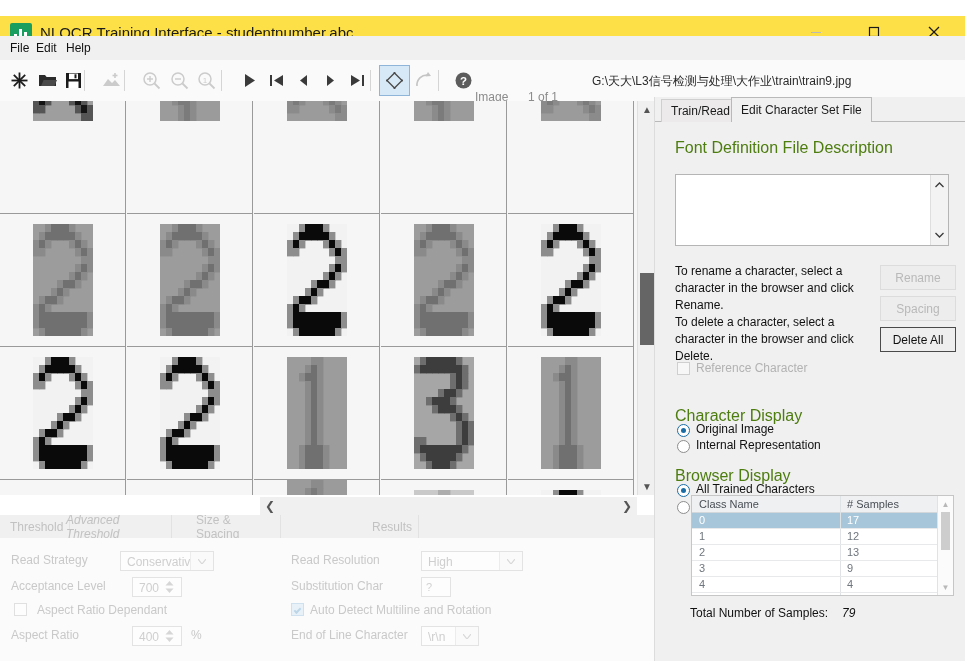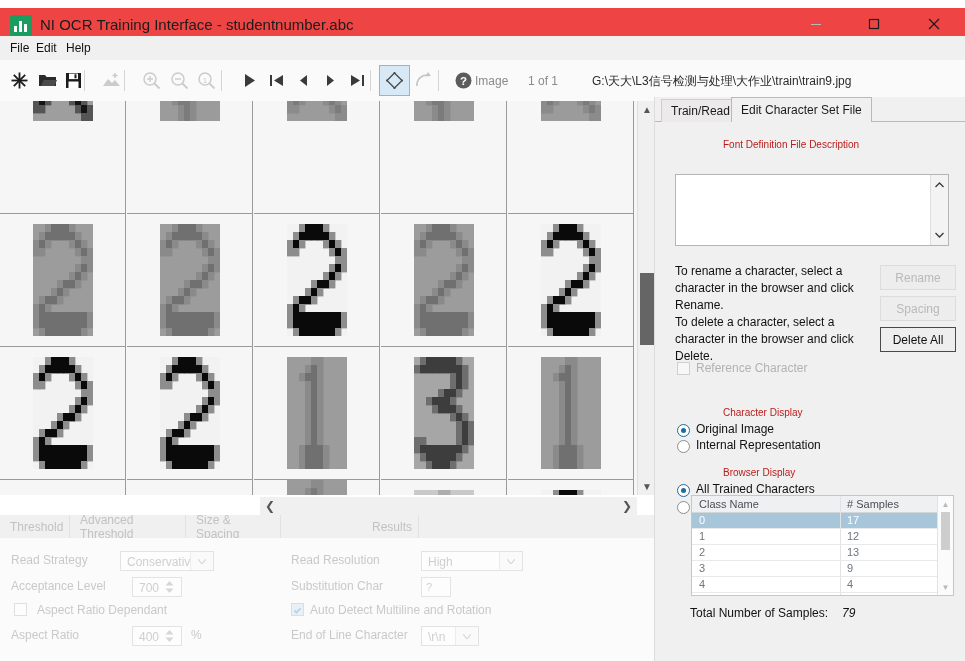--- a/index.html
+++ b/index.html
@@ -6,21 +6,21 @@
   body{
     width:965px;height:661px;overflow:hidden;
     background:#ffffff;
     font-family:"Liberation Sans", sans-serif;
     font-size:12px;color:#000;
     -webkit-font-smoothing:antialiased;
   }
   #app{position:relative;width:965px;height:661px;}
 
   
-  .titlebar{position:absolute;left:0;top:8px;width:965px;height:36px;background:#ef4444;}
+  .titlebar{position:absolute;left:0;top:16px;width:965px;height:36px;background:#fde047;}
   .tb-logo{position:absolute;left:10px;top:7px;width:22px;height:22px;background:#1a9e5f;border-radius:2px;}
   .tb-logo .bars{position:absolute;left:4px;top:5px;width:14px;height:12px;}
   .tb-logo .bars i{position:absolute;bottom:0;width:3px;background:#fff;display:block;}
   .tb-logo .bars i:nth-child(1){left:0;height:6px;}
   .tb-logo .bars i:nth-child(2){left:5px;height:11px;}
   .tb-logo .bars i:nth-child(3){left:10px;height:8px;}
   .tb-title{position:absolute;left:40px;top:8px;font-size:15px;color:#1b1b1b;white-space:nowrap;}
   .winbtn{position:absolute;top:0;width:46px;height:32px;cursor:default;}
   .winbtn svg{position:absolute;left:50%;top:50%;transform:translate(-50%,-50%);}
   #btn-min{left:793px;}
@@ -30,21 +30,21 @@
   
   .menubar{position:absolute;left:0;top:36px;width:965px;height:24px;background:#f0f0f0;border-bottom:1px solid #e3e3e3;}
   .menuitem{position:absolute;top:4px;font-size:12px;color:#111;padding:1px 4px;cursor:default;}
 
   
   .toolbar{position:absolute;left:0;top:60px;width:965px;height:41px;background:#fafafa;border-bottom:1px solid #dcdcdc;}
   .tool{position:absolute;top:5px;width:31px;height:31px;display:flex;align-items:center;justify-content:center;cursor:default;}
   .tool.active{background:#d7e8f7;border:1px solid #8fb6d8;box-sizing:border-box;}
   .tool.disabled{opacity:.33;}
   .tsep{position:absolute;top:10px;width:1px;height:21px;background:#d5d5d5;}
-  .tbl-label{position:absolute;top:14px;font-size:12px;color:#8b8b8b;white-space:nowrap;}
+  .tbl-label{position:absolute;top:30px;font-size:12px;color:#8b8b8b;white-space:nowrap;}
   .tbl-path{position:absolute;top:13px;left:592px;font-size:12px;color:#2b2b2b;white-space:nowrap;}
 
   
   .browser{position:absolute;left:0;top:101px;width:637px;height:394px;background:#f6f6f6;overflow:hidden;}
   .bgrid{position:absolute;left:0;top:0;width:637px;}
   .cell{position:absolute;width:126px;height:133px;border-right:1px solid #9a9a9a;border-bottom:1px solid #9a9a9a;box-sizing:border-box;background:#f6f6f6;
         display:flex;align-items:center;justify-content:center;overflow:hidden;cursor:default;}
   .cell svg{display:block;image-rendering:pixelated;}
 
   
@@ -83,21 +83,21 @@
 
   
   .rpanel{position:absolute;left:655px;top:97px;width:310px;height:564px;background:#f0f0f0;}
   .rtabstrip{position:absolute;left:0;top:0;width:310px;height:25px;}
   .rtab{position:absolute;top:2px;height:23px;box-sizing:border-box;padding:0 9px;display:flex;align-items:center;
         font-size:12px;color:#1b1b1b;background:#eceaea;border:1px solid #cfcfcf;border-bottom:none;cursor:default;}
   .rtab.active{top:0;height:25px;background:#f0f0f0;border-color:#b9b9b9;z-index:3;}
   .rtabline{position:absolute;left:0;top:24px;width:310px;height:1px;background:#b9b9b9;}
   .rbody{position:absolute;left:0;top:25px;width:310px;height:539px;background:#f0f0f0;}
 
-  .sec-label{position:absolute;font-size:10px;color:#b91c1c;white-space:nowrap;margin-left:48px;}
+  .sec-label{position:absolute;font-size:16px;color:#4d7c0f;white-space:nowrap;}
   .desc-box{position:absolute;left:20px;top:52px;width:274px;height:72px;background:#fff;border:1px solid #b5b5b5;box-sizing:border-box;}
   .desc-box .sbar{position:absolute;right:0;top:0;width:17px;height:100%;background:#f3f3f3;border-left:1px solid #dedede;}
   .desc-box .sbar .a{position:absolute;left:0;width:17px;height:16px;display:flex;align-items:center;justify-content:center;color:#444;font-size:10px;}
   .desc-box .sbar .a.up{top:2px;}
   .desc-box .sbar .a.dn{bottom:2px;}
 
   .helptext{position:absolute;font-size:12px;color:#111;line-height:17px;width:180px;}
 
   .btn{position:absolute;width:76px;height:25px;box-sizing:border-box;border:1px solid #adadad;background:#e9e9e9;
        display:flex;align-items:center;justify-content:center;font-size:12px;color:#111;cursor:default;}
@@ -1314,21 +1314,21 @@
 
   <div class="hsb">
     <div class="arrow lf">❮</div>
     <div class="arrow rt">❯</div>
   </div>
 
   <div class="btabs" id="btabs">
       <div class="btab" style="left: 0px; width: 70px;">
         <span>Threshold</span>
       </div>
-      <div class="btab" style="left: 70px; width: 116px;">
+      <div class="btab" style="left: 56px; width: 116px; font-style: italic;">
         <span>Advanced Threshold</span>
       </div>
       <div class="btab" style="left: 186px; width: 95px;">
         <span>Size &amp; Spacing</span>
       </div>
       <div class="btab active" style="left: 281px; width: 81px;">
         <span>Read Options</span>
       </div>
       <div class="btab" style="left: 362px; width: 57px;">
         <span>Results</span>

